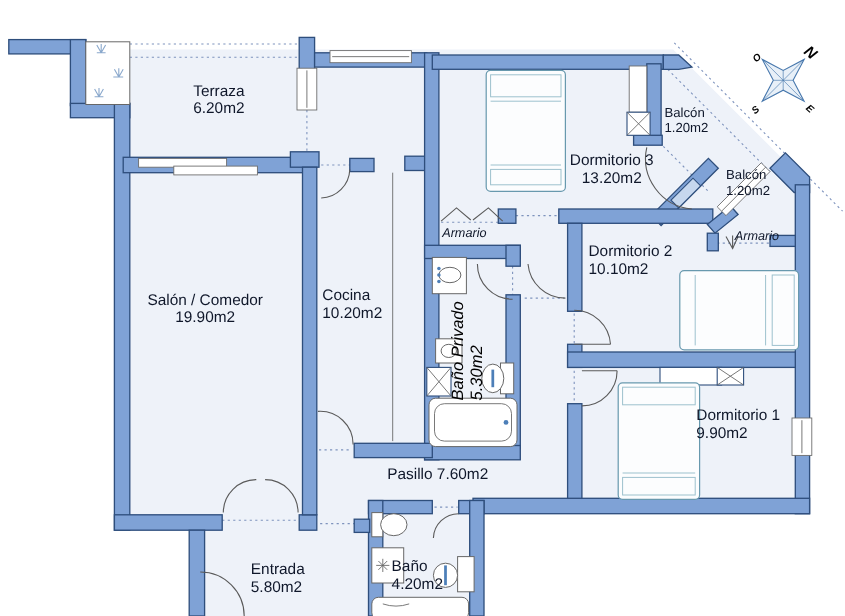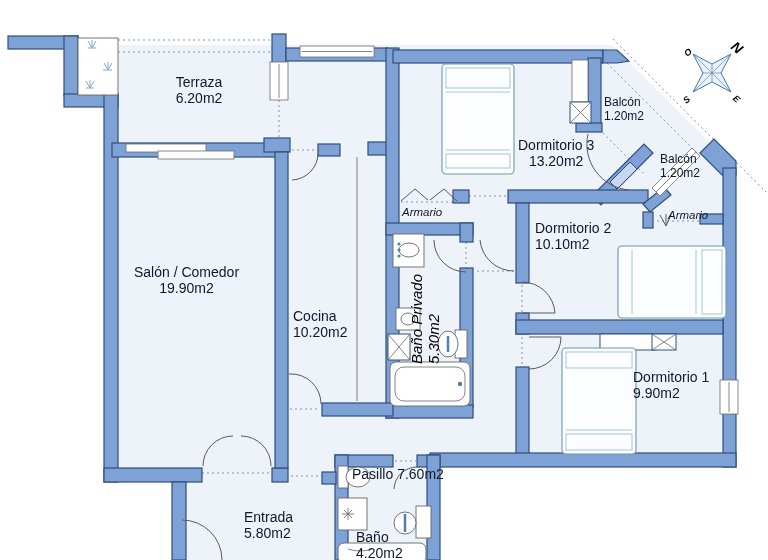--- a/index.html
+++ b/index.html
@@ -239,21 +239,21 @@
 
 
 <div class="lab center" style="left:158px;top:74px;width:82px;">
   <span class="nm">Terraza</span>
   <span class="ar">6.20m2</span>
 </div>
 <div class="lab" style="left:134px;top:264px;text-align:center;">
   <span class="nm">Salón / Comedor</span>
   <span class="ar">19.90m2</span>
 </div>
-<div class="lab" style="left:293px;top:260px;margin-top:48px;">
+<div class="lab" style="left:293px;top:260px;">
   <span class="nm">Cocina</span>
   <span class="ar">10.20m2</span>
 </div>
 <div class="lab" style="left:518px;top:137px;text-align:center;">
   <span class="nm">Dormitorio 3</span>
   <span class="ar">13.20m2</span>
 </div>
 <div class="lab small" style="left:604px;top:96px;">
   <span class="nm">Balcón</span>
   <span class="ar">1.20m2</span>
@@ -269,29 +269,29 @@
   <span class="nm">Armario</span>
 </div>
 <div class="lab" style="left:535px;top:220px;">
   <span class="nm">Dormitorio 2</span>
   <span class="ar">10.10m2</span>
 </div>
 <div class="lab" style="left:633px;top:369px;">
   <span class="nm">Dormitorio 1</span>
   <span class="ar">9.90m2</span>
 </div>
-<div class="lab inline" style="left:352px;top:422px;margin-top:44px;">
+<div class="lab inline" style="left:352px;top:422px;">
   <span class="nm">Pasillo</span>
   <span class="ar">7.60m2</span>
 </div>
-<div class="lab" style="left:228px;top:509px;margin-left:16px;">
+<div class="lab" style="left:228px;top:509px;">
   <span class="nm">Entrada</span>
   <span class="ar">5.80m2</span>
 </div>
-<div class="lab" style="left:356px;top:529px;">
+<div class="lab" style="left:356px;top:506px;">
   <span class="nm">Baño</span>
   <span class="ar">4.20m2</span>
 </div>
 <div class="rot">
   <span class="nm">Baño Privado</span>
   <span class="ar">5.30m2</span>
 </div>
 
 </div>
 

